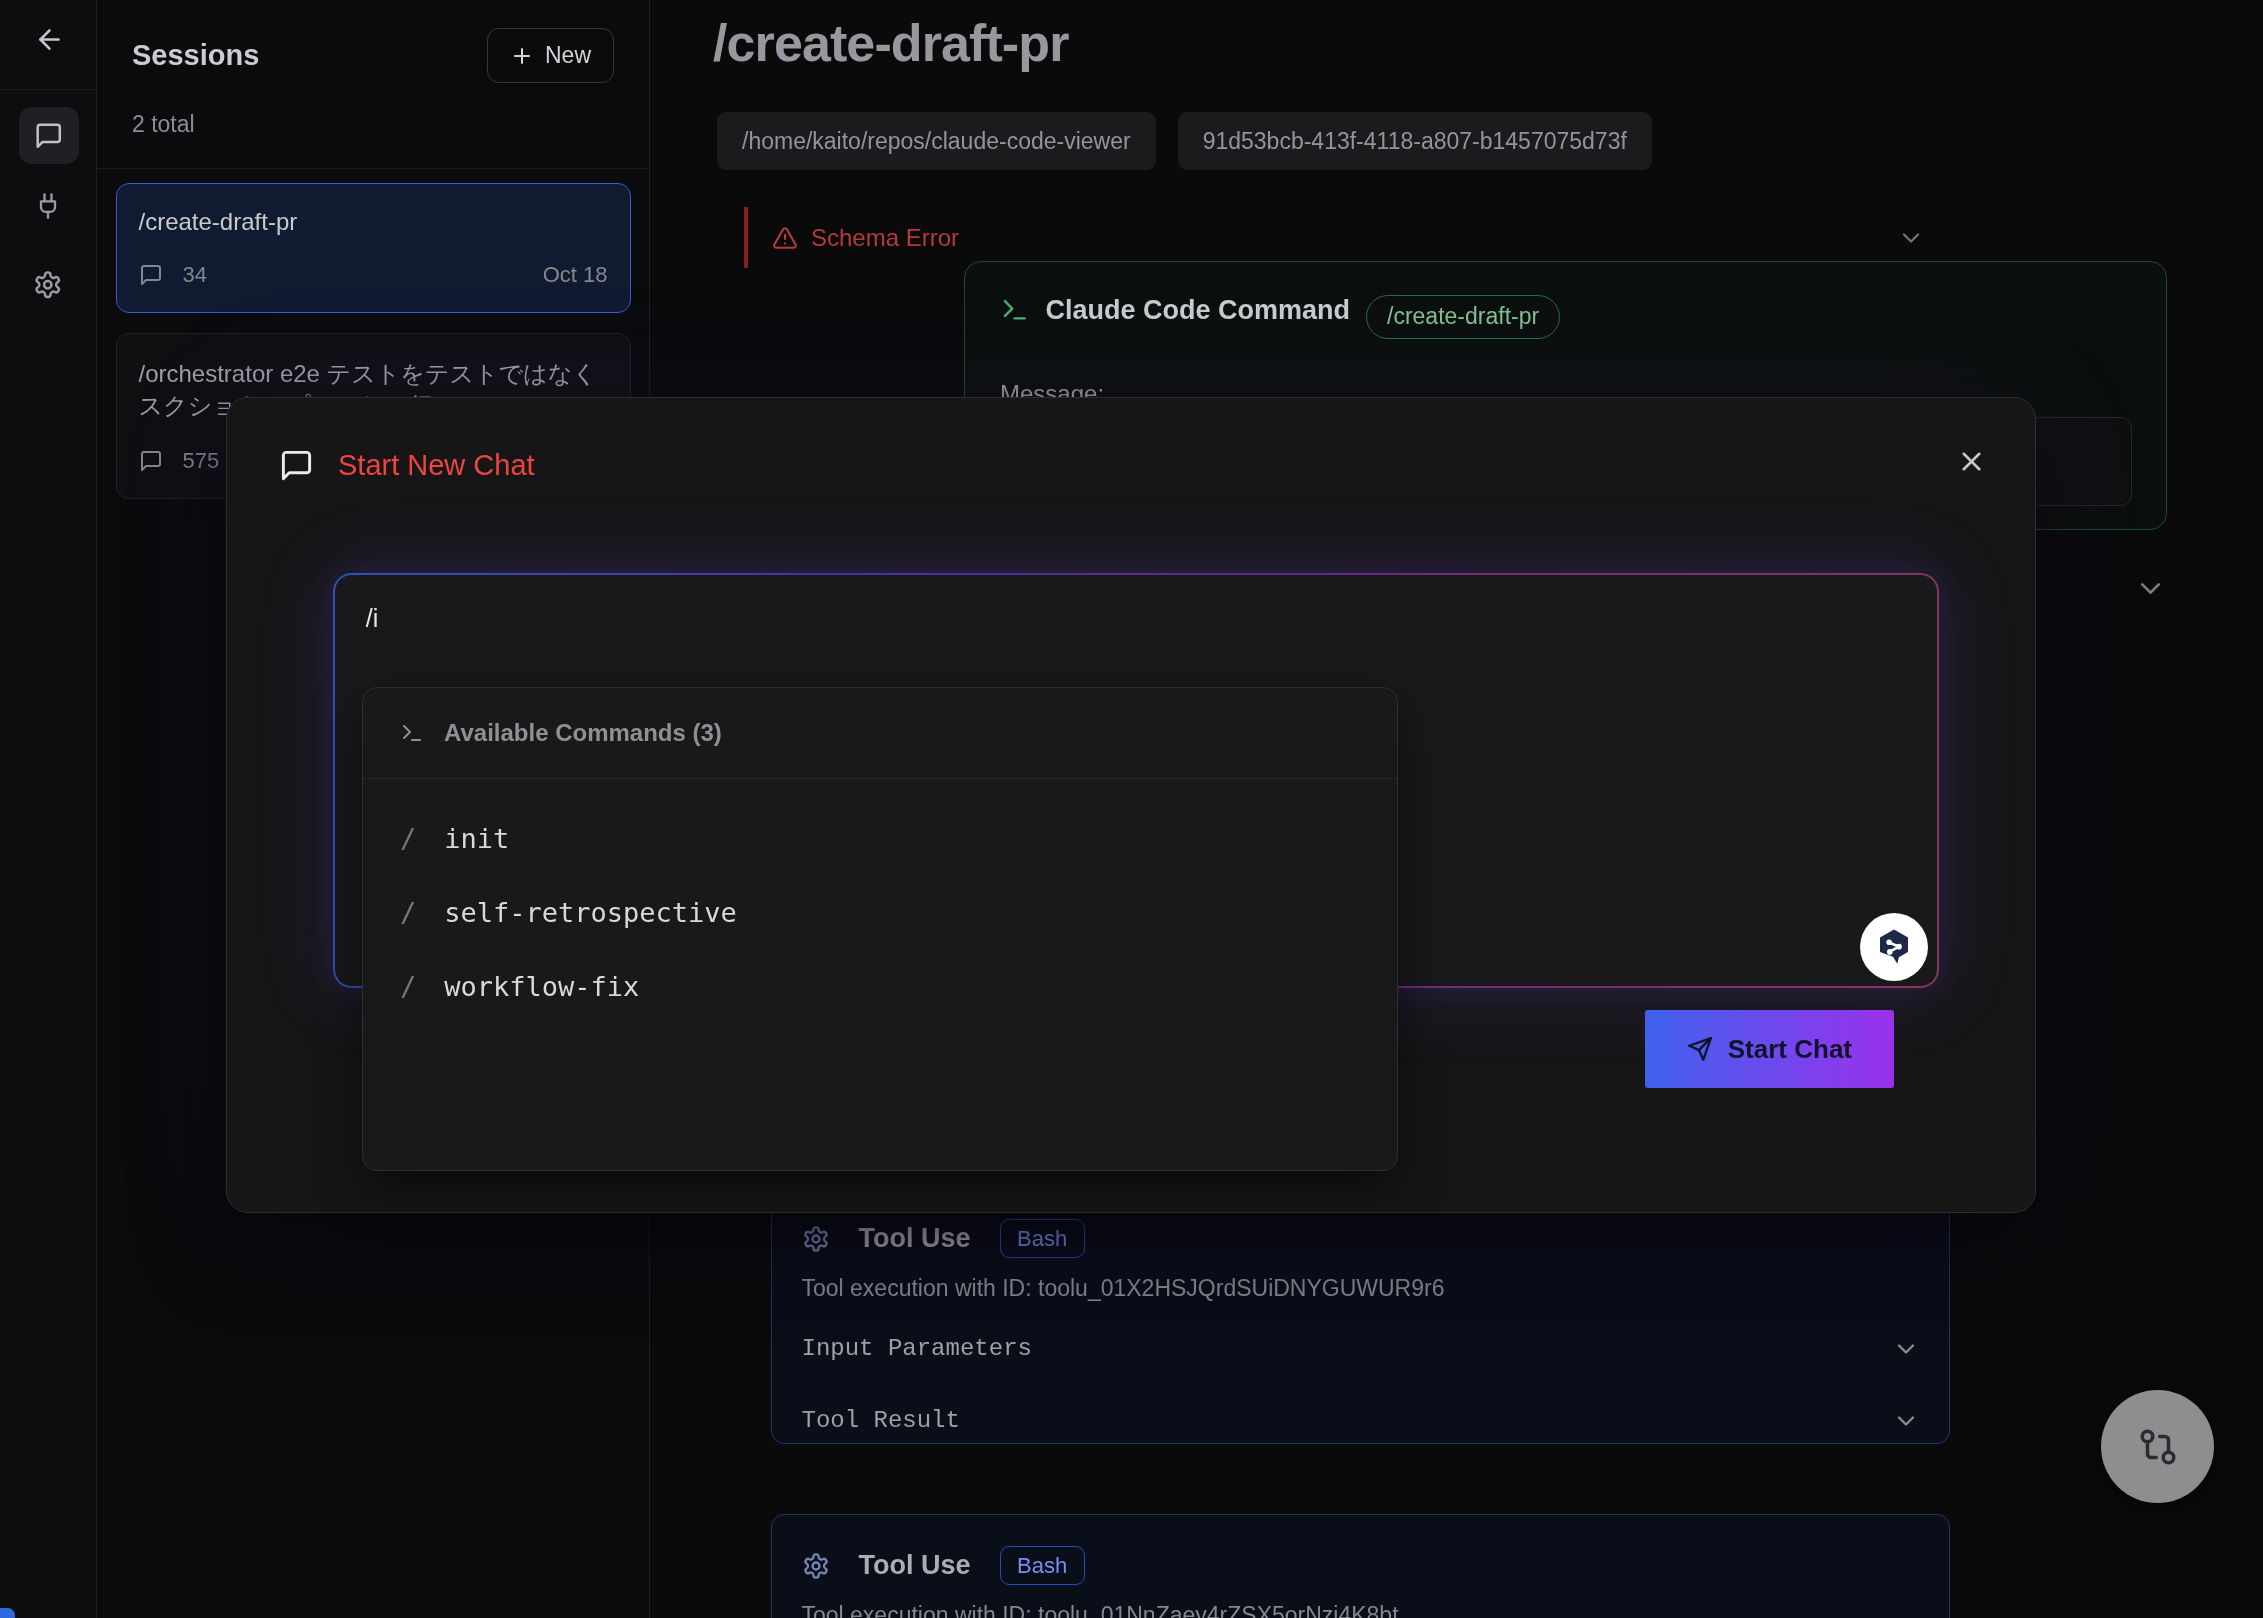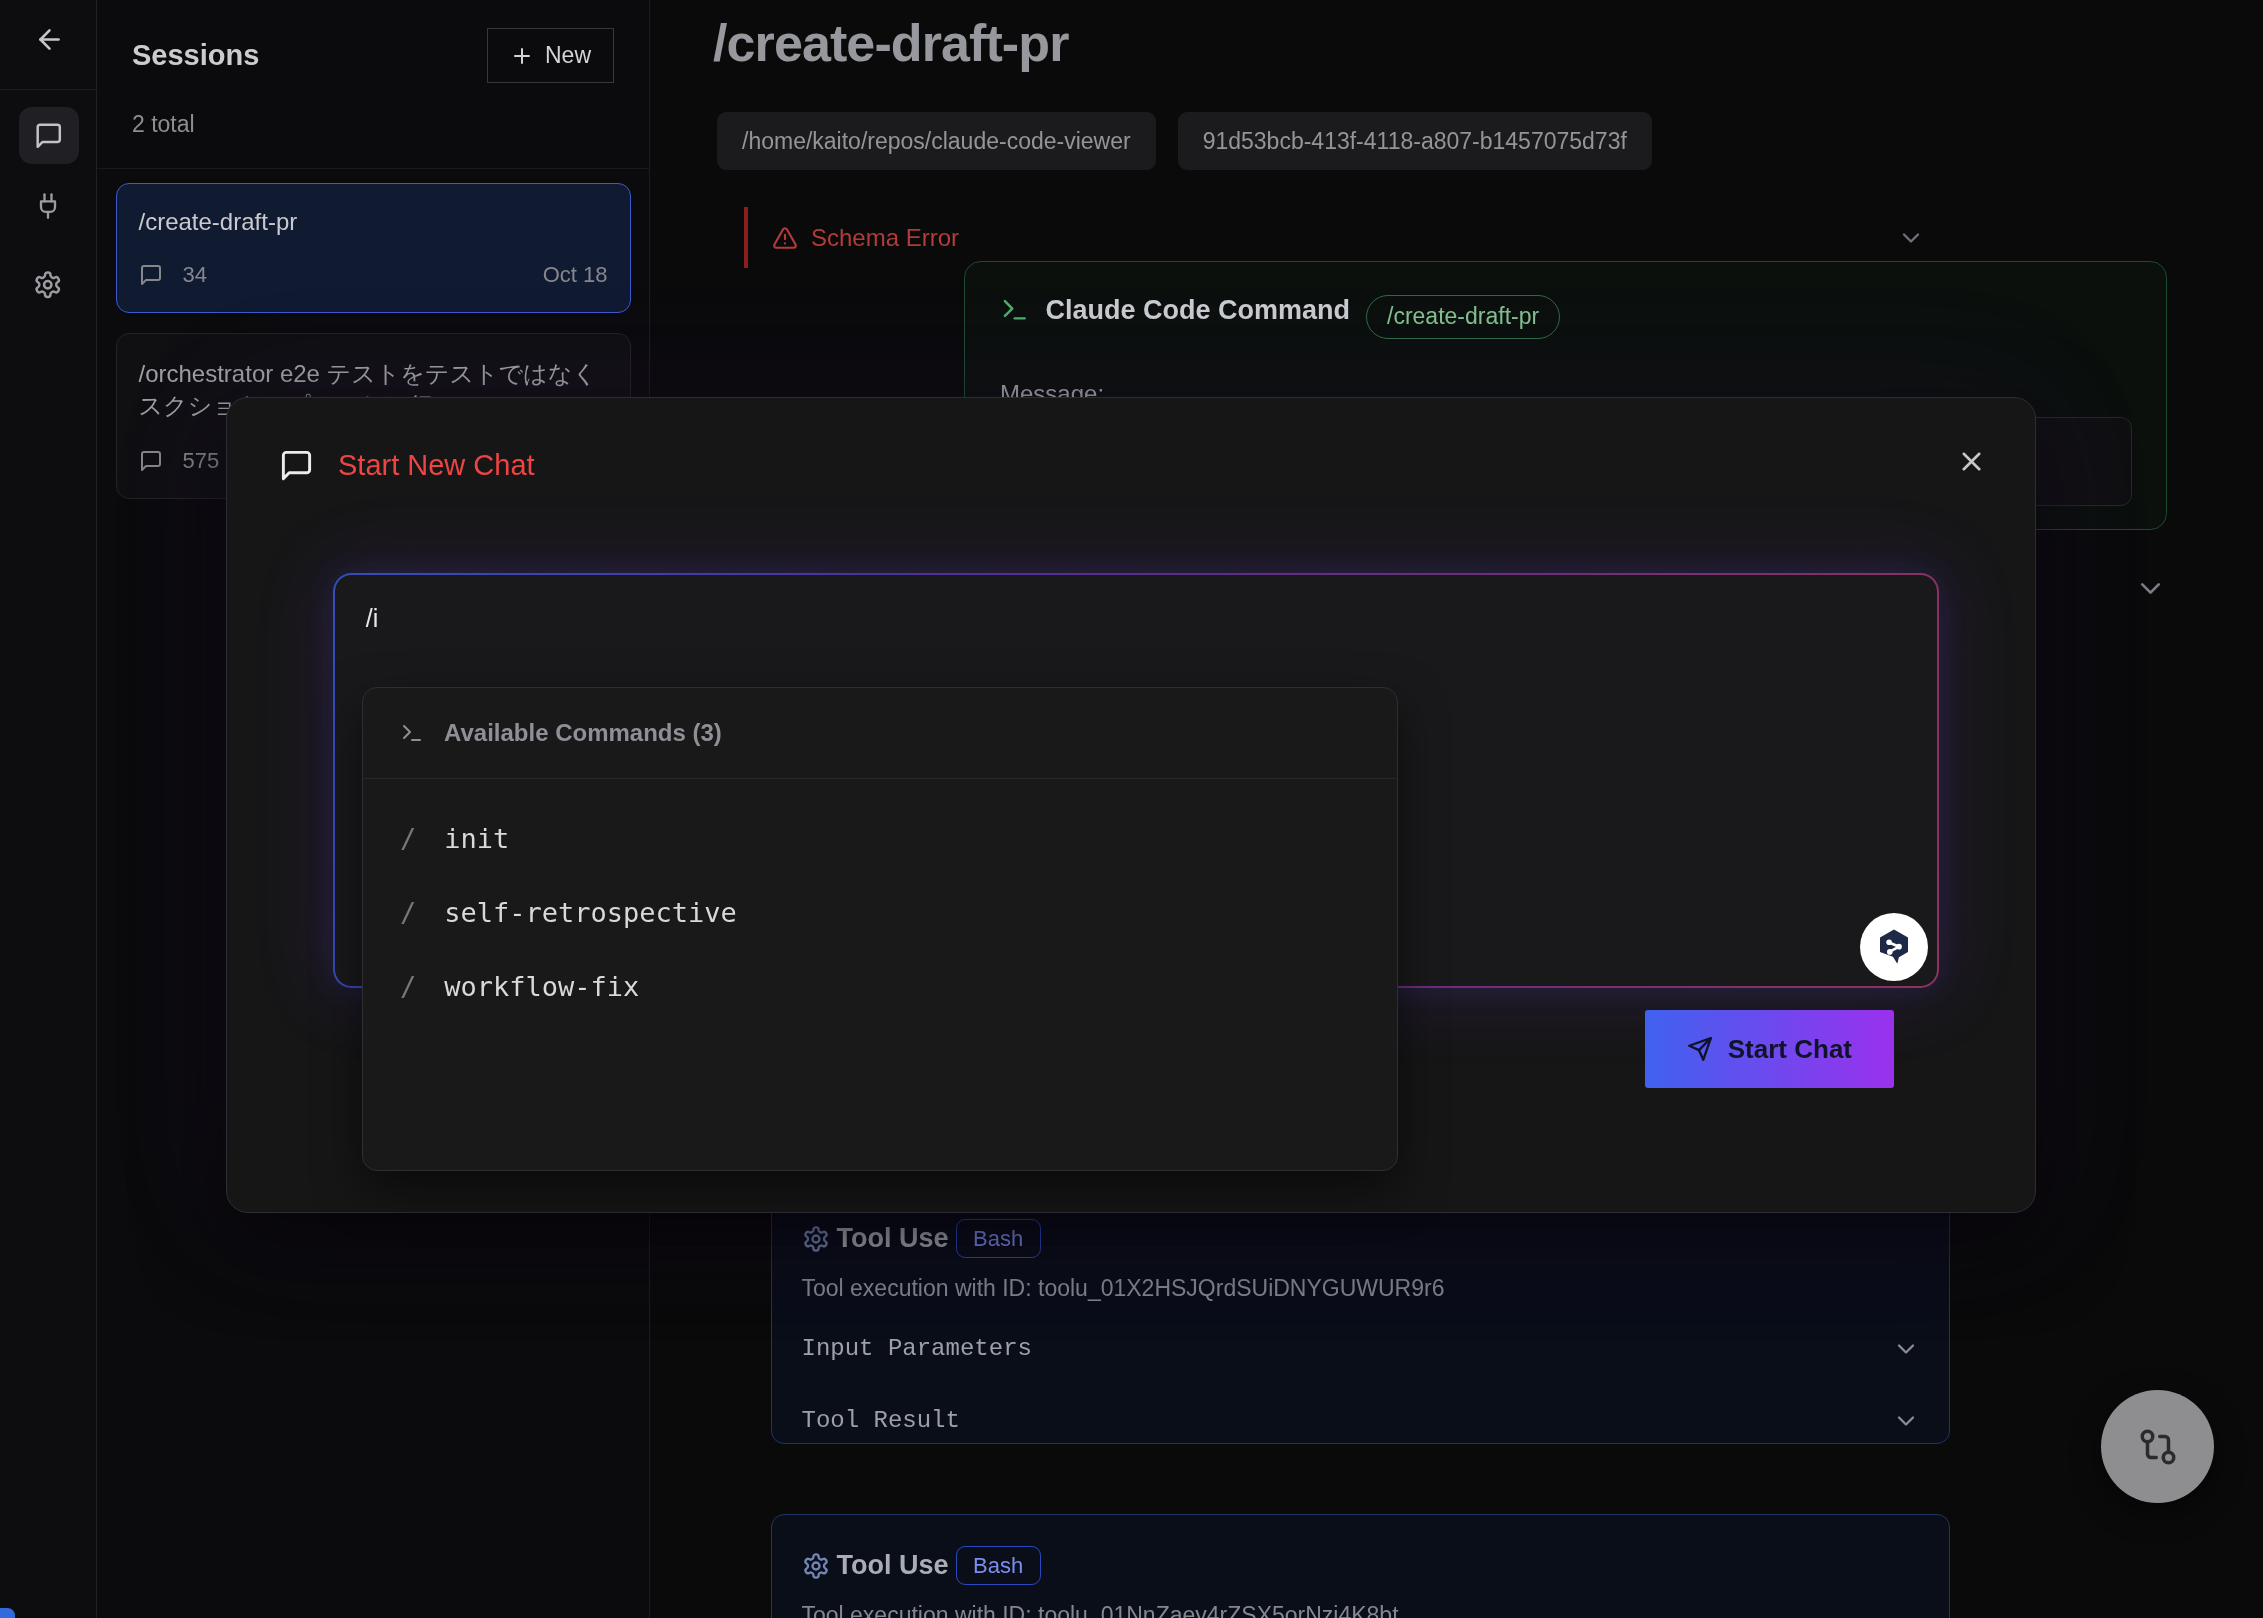--- a/index.html
+++ b/index.html
@@ -19,21 +19,21 @@
   .plug-btn { left:20px; top:179px; width:55px; height:54px; }
   .gear-btn { left:20px; top:258px; width:55px; height:54px; }
 
   
   .panel { position:absolute; left:97px; top:0; width:553px; height:1619px;
            background:#0b0b0d; border-right:0.9px solid #1d1d21; z-index:4; }
   .panel-header { padding:28px 35px 29.5px; border-bottom:0.9px solid #1a1a1e; }
   .panel-title-row { display:flex; align-items:center; justify-content:space-between; }
   .panel-title { font-size:29px; font-weight:bold; color:#cbccd0; }
   .new-btn { display:flex; align-items:center; gap:11px; border:0.9px solid #37373d;
-             border-radius:0; padding:13px 22px; color:#d3d4d7; font-size:23px; cursor:pointer; }
+             border-radius:12px; padding:13px 22px; color:#d3d4d7; font-size:23px; cursor:pointer; }
   .panel-total { margin-top:28px; font-size:23px; color:#8c8e94; }
   .session-list { padding:14.8px 18.5px; display:flex; flex-direction:column; gap:20px; }
   .session-card { border-radius:13px; padding:24px 22px; cursor:pointer; }
   .session-card.active { background:#101a31; border:1.8px solid #3d5ace; }
   .session-card.inactive { background:#101013; border:0.9px solid #232327; }
   .session-title { font-size:24px; color:#c9cacd; }
   .session-card.inactive .session-title { color:#9ea0a6; line-height:32px; width:480px; }
   .session-meta { margin-top:26px; display:flex; align-items:center; color:#85878d; font-size:22px; }
   .session-meta .count { margin-left:20px; }
   .session-meta .date { margin-left:auto; }
@@ -59,21 +59,21 @@
   .cmd-msg-label { position:absolute; left:35px; top:118px; font-size:24px; color:#9b9da3; }
   .cmd-textarea { position:absolute; left:35px; top:155px; width:1132px; height:89px;
                   background:#101012; border:0.9px solid #28282c; border-radius:11px; }
   .collapse-chev { position:absolute; left:2134px; top:572px; color:#7b7d84; z-index:1; cursor:pointer; }
 
   
   .tool-card { position:absolute; left:771px; width:1179px; background:#0a0e19;
                border:0.9px solid #233463; border-radius:13px; padding:31px 29.5px; z-index:2; }
   .tool1 { top:1187px; height:257px; }
   .tool2 { top:1514px; height:185px; }
-  .tool-head { display:flex; align-items:center; gap:7px; }
+  .tool-head { display:flex; align-items:center; gap:29px; }
   .tool-title { font-size:27px; font-weight:600; color:#aaadb3; }
   .tool-badge { border:0.9px solid #2b4ac0; color:#7b8ef0; border-radius:9.2px;
                 padding:5.5px 16.6px; font-size:22px; }
   .tool-id { margin-top:16.6px; font-size:23px; color:#84878e; }
   .tool-section { margin-top:33px; display:flex; align-items:center; justify-content:space-between;
                   color:#9da0a6; font-size:24px; cursor:pointer;font-family:Liberation Mono, monospace; }
   .tool-section .chev { color:#8a8c92; }
 
   .float-btn { position:absolute; left:2101px; top:1390px; width:113px; height:113px;
                border-radius:50%; background:#8e8e90; display:flex; align-items:center;

